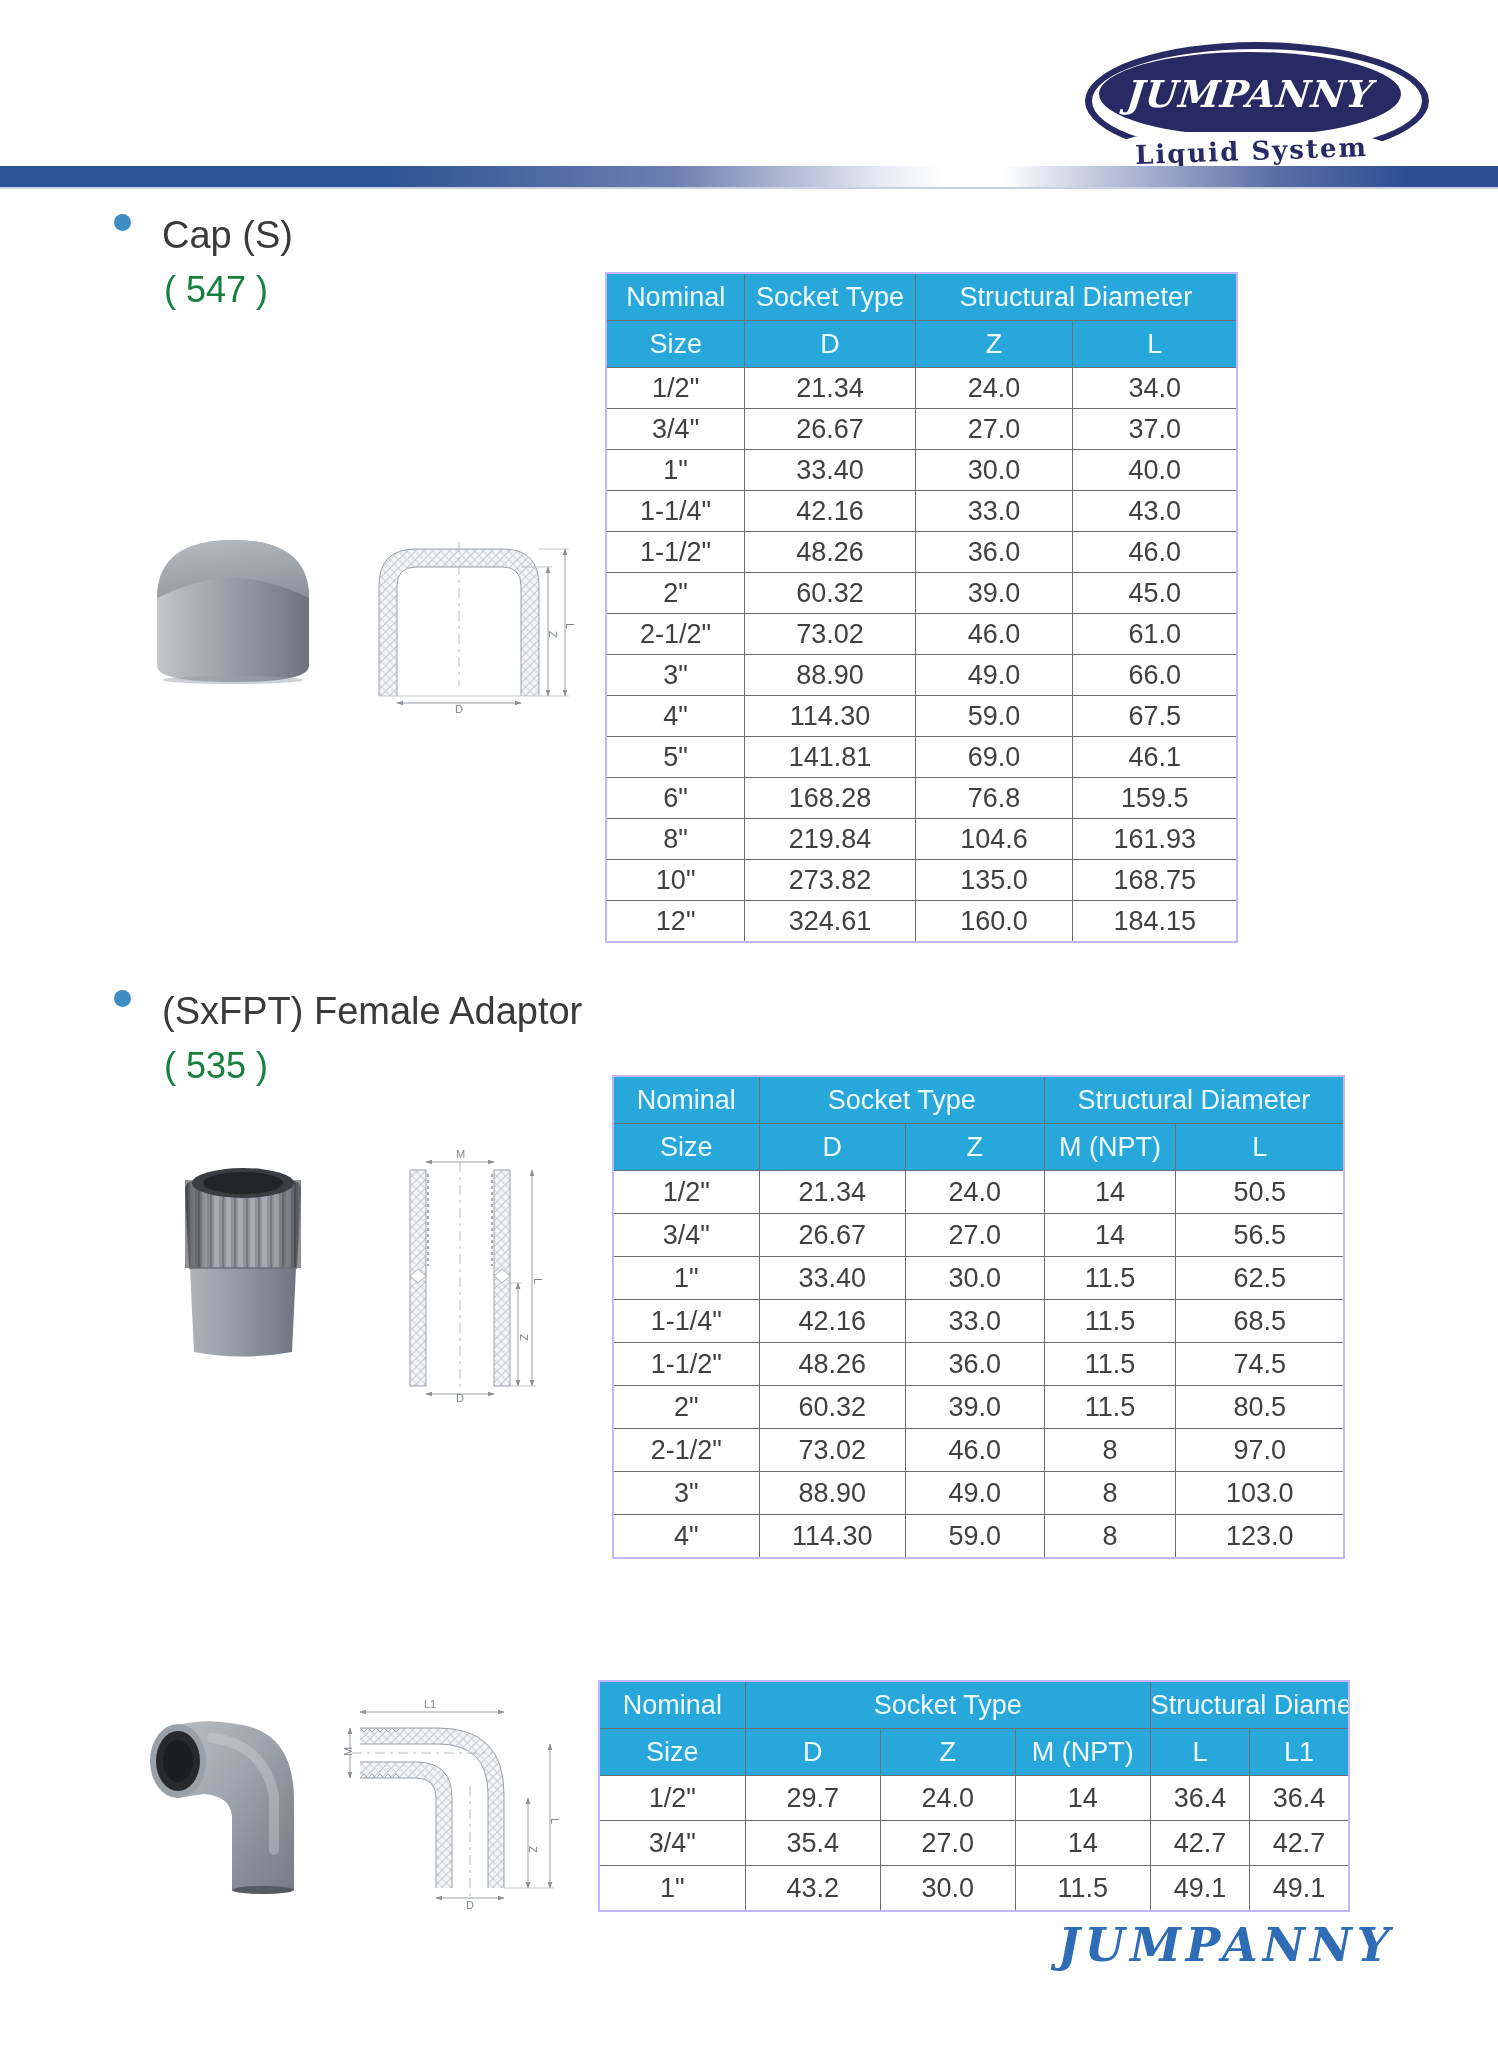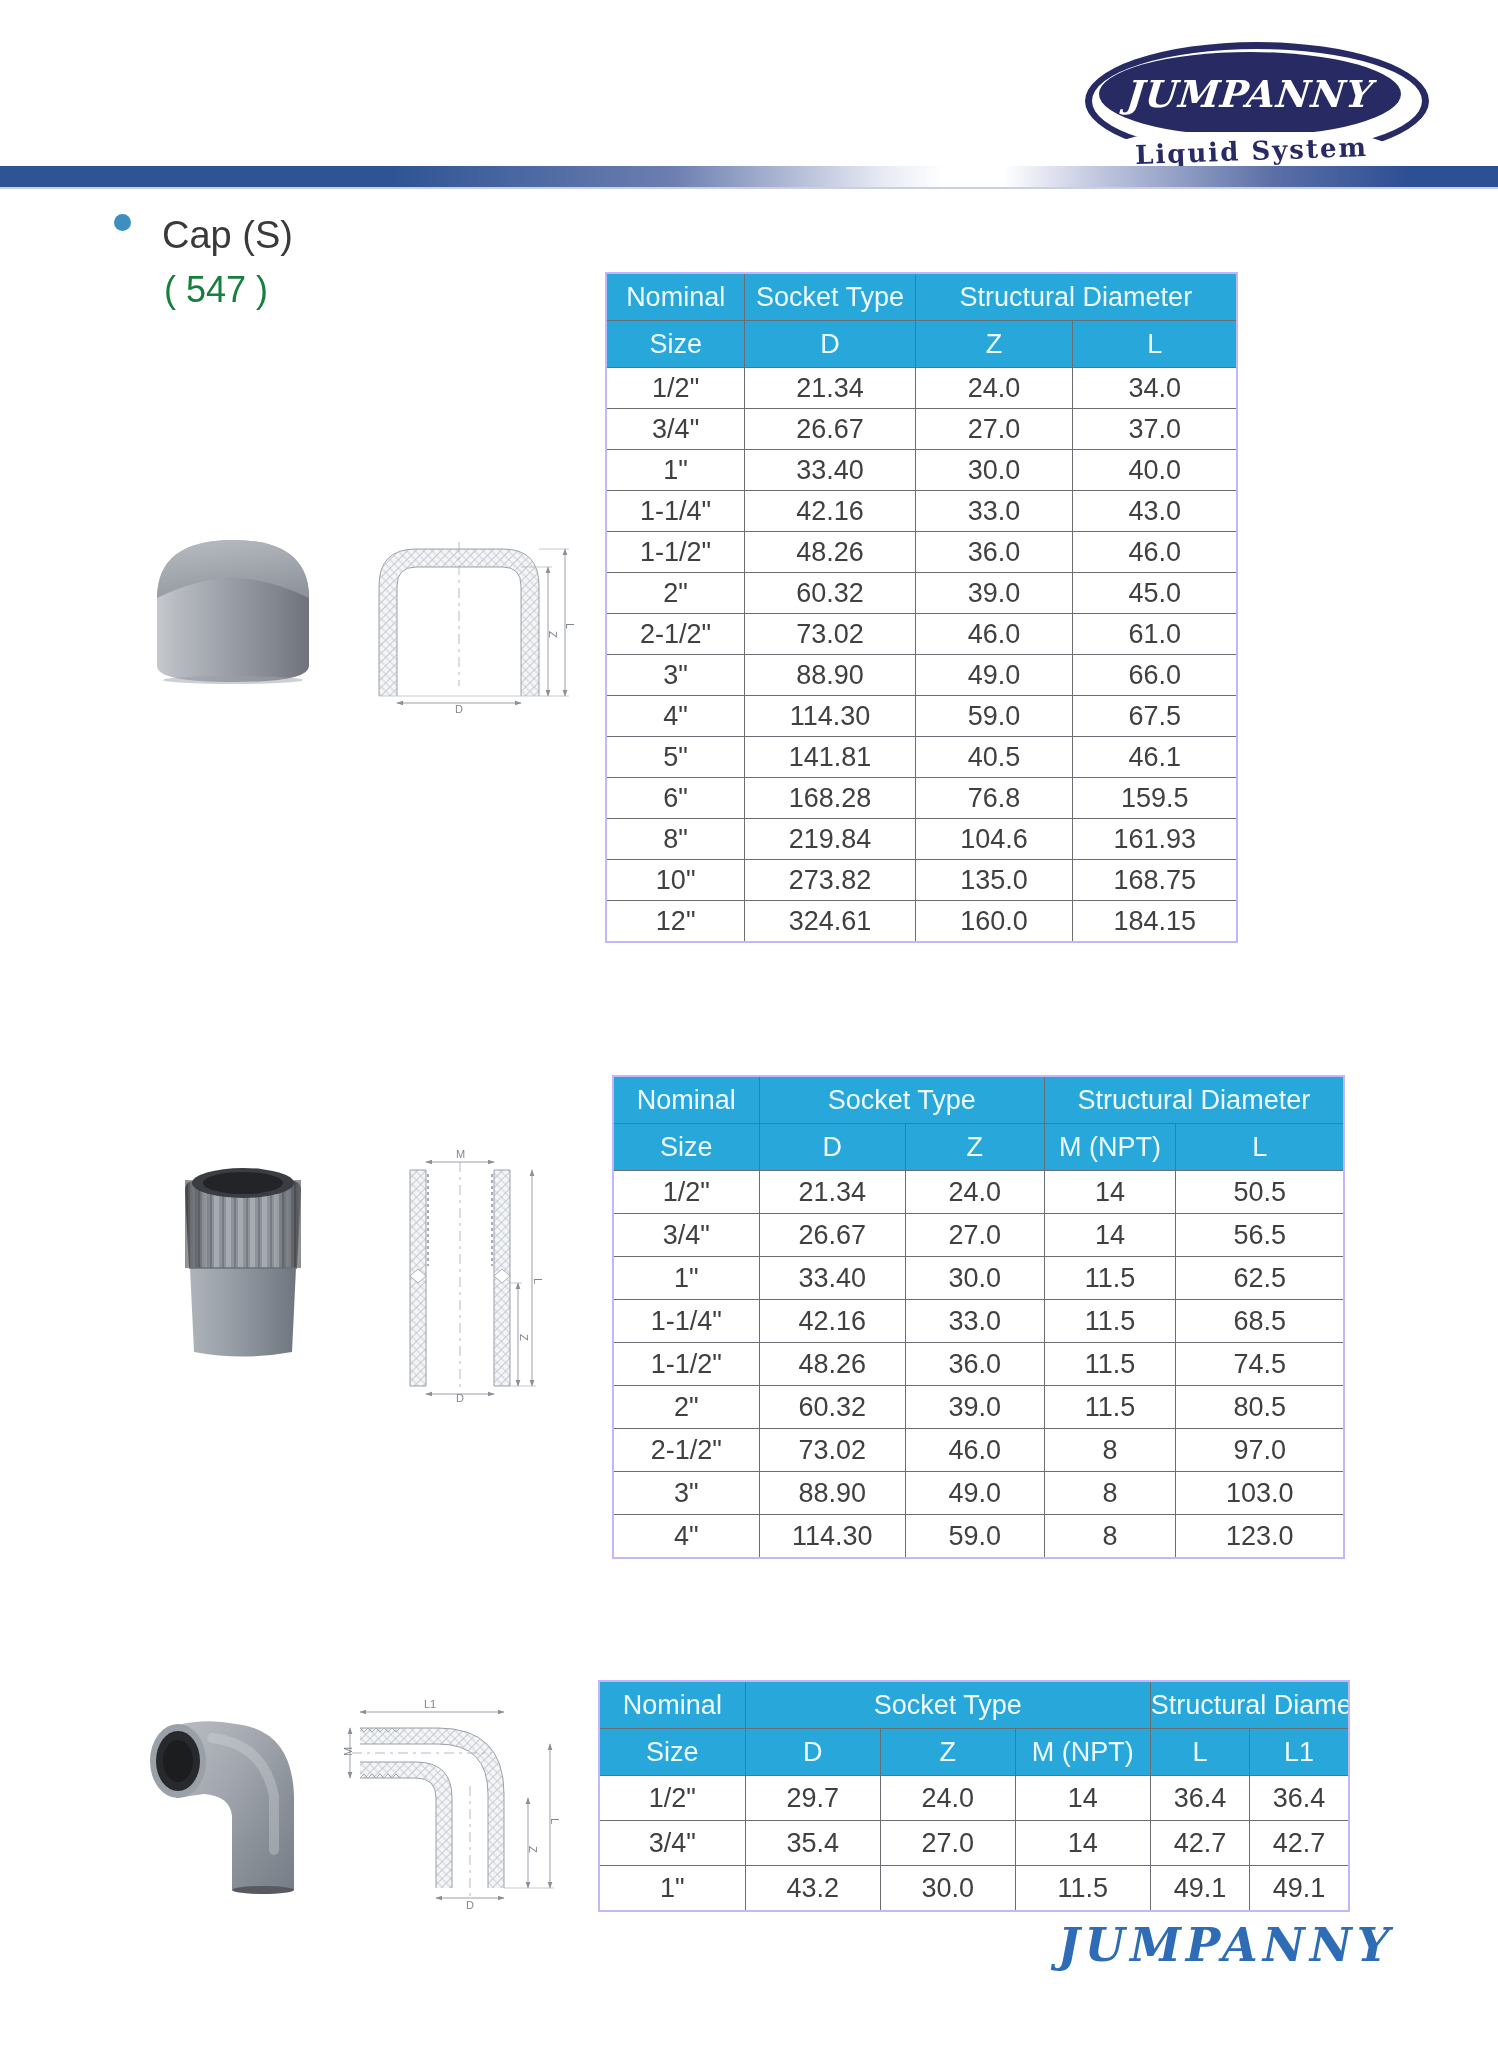--- a/index.html
+++ b/index.html
@@ -228,21 +228,21 @@
         </tr>
         <tr>
           <td>4"</td>
           <td>114.30</td>
           <td>59.0</td>
           <td>67.5</td>
         </tr>
         <tr>
           <td>5"</td>
           <td>141.81</td>
-          <td>40.5</td>
+          <td>69.0</td>
           <td>46.1</td>
         </tr>
         <tr>
           <td>6"</td>
           <td>168.28</td>
           <td>76.8</td>
           <td>159.5</td>
         </tr>
         <tr>
           <td>8"</td>
@@ -258,20 +258,27 @@
         </tr>
         <tr>
           <td>12"</td>
           <td>324.61</td>
           <td>160.0</td>
           <td>184.15</td>
         </tr>
       </tbody>
     </table>
 
+  <div class="head h2">
+    <div class="head-row">
+      <span class="bullet"></span>
+      <h2 class="title">(SxFPT) Female Adaptor</h2>
+    </div>
+    <div class="code">( 535 )</div>
+  </div>
 
   <div class="art ad-photo">
     <svg viewBox="0 0 130 205">
       <defs>
         <pattern id="ribs" width="12" height="10" patternUnits="userSpaceOnUse">
           <rect width="12" height="10" fill="#8e939b"></rect>
           <rect x="0" width="5" height="10" fill="#a6abb2"></rect>
           <rect x="8" width="2" height="10" fill="#767b83"></rect>
         </pattern>
         <linearGradient id="gshade" x1="0" y1="0" x2="1" y2="0">

